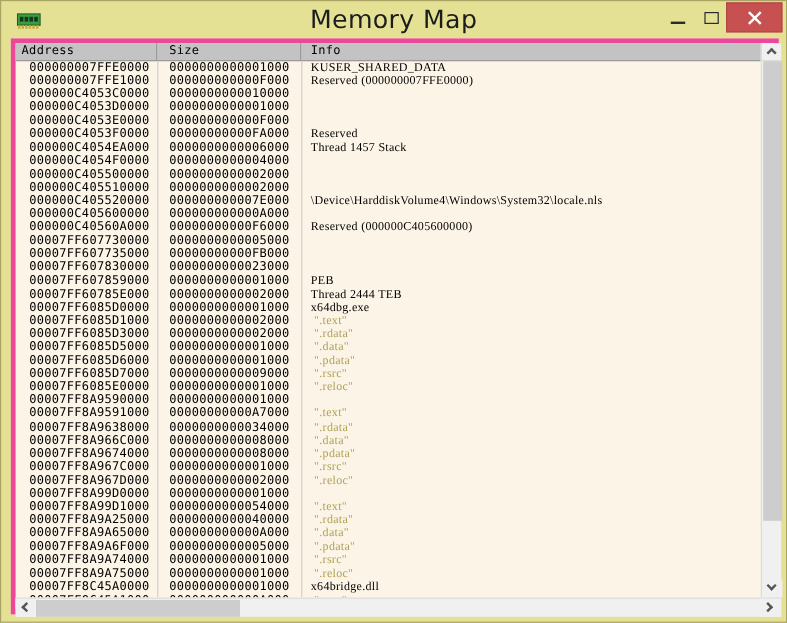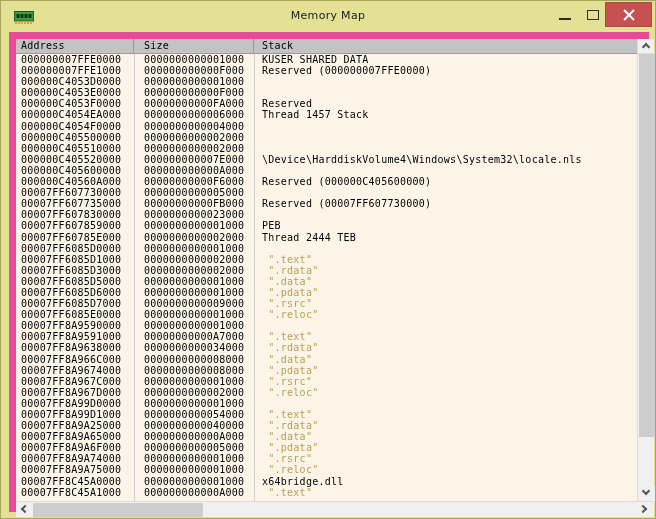--- a/index.html
+++ b/index.html
@@ -7,55 +7,55 @@
   .window {
     position:relative; width:656px; height:519px;
     background:#E5E194; border:1px solid #A9A462;
     font-family:"DejaVu Sans", sans-serif;
     overflow:hidden;
   }
   
   .titlebar { position:absolute; left:0; top:0; width:100%; height:30px; }
   .title {
     position:absolute; left:0; right:0; top:0; height:30px; line-height:30px;
-    text-align:center; font-size:11px; letter-spacing:.3px; color:#1c1c1c;
+    text-align:center; font-size:21px; letter-spacing:.3px; color:#1c1c1c;
   }
   .app-icon { position:absolute; left:13px; top:9px; width:20px; height:14px; }
   .cap-btn { position:absolute; top:1px; height:25px; }
   .btn-min { left:550px; width:28px; }
   .btn-max { left:580px; width:24px; }
   .btn-close { left:604px; width:47px; background:#C75050; border:1px solid #B24747; }
   .min-glyph { position:absolute; left:8px; top:16px; width:12px; height:2px; background:#2b2b2b; }
   .max-glyph { position:absolute; left:6px; top:8px; width:12px; height:10px; border:1px solid #2b2b2b; }
   .x-bar { position:absolute; left:50%; top:50%; width:14px; height:2px; background:#fff; }
   .x1 { transform:translate(-50%,-50%) rotate(45deg); }
   .x2 { transform:translate(-50%,-50%) rotate(-45deg); }
   
   .table-frame {
     position:absolute; left:8px; top:31px; width:640px; height:480px;
-    border:7px solid #ec4899; background:#FCF5E7;
+    border:4px solid #ec4899; background:#FCF5E7;
   }
   .mono { font-family:"DejaVu Sans Mono", monospace; font-size:10px; letter-spacing:.25px; }
   .header {
     position:absolute; left:0; top:0; width:621px; height:15px;
     background:#C3C3C3; border-bottom:1px solid #9B9B9B; display:flex;
   }
   .hcell { line-height:14px; color:#000; border-right:1px solid #9B9B9B; overflow:hidden; white-space:pre; }
   .hcell.c-addr { width:118px; padding-left:5px; }
   .hcell.c-size { width:120px; padding-left:10px; }
   .hcell.c-info { flex:1; padding-left:8px; border-right:none; }
   
   .tbody { position:absolute; left:0; top:15px; width:621px; height:447px; overflow:hidden; }
   .sep { position:absolute; top:0; width:1px; height:447px; background:#CFCFCF; }
   .sep1 { left:118px; } .sep2 { left:238px; }
   .row { display:flex; height:11.1px; }
   .cell { line-height:11.1px; white-space:pre; overflow:hidden; color:#000; }
-  .cell.c-addr { width:118px; padding-left:5px; }
+  .cell.c-addr { width:118px; padding-left:5px;text-align:center; }
   .cell.c-size { width:120px; padding-left:10px; }
-  .cell.c-info { flex:1; padding-left:8px; }
+  .cell.c-info { flex:1; padding-left:8px;font-family:Liberation Serif, serif; }
   .cell.section { color:#B0A158; }
   
   .sb-btn, .v-track, .h-track { background:#F0F0F0; }
   .up-btn { position:absolute; left:621px; top:0; width:17px; height:15px; border-left:1px solid #DCDCDC; border-bottom:1px solid #DCDCDC; }
   .v-track { position:absolute; left:621px; top:15px; width:17px; height:447px; border-left:1px solid #DCDCDC; }
   .v-thumb { position:absolute; left:1px; top:0; width:16px; height:383px; background:#CDCDCD; }
   .down-btn { position:absolute; left:0; bottom:0; width:17px; height:15px; }
   .h-track { position:absolute; left:0; top:462px; width:638px; height:16px; border-top:1px solid #DCDCDC; }
   .left-btn { position:absolute; left:0; top:0; width:17px; height:15px; }
   .right-btn { position:absolute; right:0; top:0; width:17px; height:15px; }
@@ -100,41 +100,46 @@
       <span>
         <span class="x-bar x1"></span><span class="x-bar x2"></span>
       </span>
     </div>
   </div>
 
   <div class="table-frame mono">
     <div class="header">
       <div class="hcell c-addr">Address</div>
       <div class="hcell c-size">Size</div>
-      <div class="hcell c-info">Stack</div>
+      <div class="hcell c-info">Info</div>
     </div>
 
     <div class="up-btn sb-btn">
       <span class="chev chev-up"></span>
     </div>
 
     <div class="tbody">
       <div class="sep sep1" style="top:0;"></div>
       <div class="sep sep2" style="top:0;"></div>
     <div class="row">
           <div class="cell c-addr">000000007FFE0000</div>
           <div class="cell c-size">0000000000001000</div>
           <div class="cell c-info">KUSER_SHARED_DATA</div>
         </div>
         <div class="row">
           <div class="cell c-addr">000000007FFE1000</div>
           <div class="cell c-size">000000000000F000</div>
           <div class="cell c-info">Reserved (000000007FFE0000)</div>
         </div>
         <div class="row">
+          <div class="cell c-addr">000000C4053C0000</div>
+          <div class="cell c-size">0000000000010000</div>
+          <div class="cell c-info"></div>
+        </div>
+        <div class="row">
           <div class="cell c-addr">000000C4053D0000</div>
           <div class="cell c-size">0000000000001000</div>
           <div class="cell c-info"></div>
         </div>
         <div class="row">
           <div class="cell c-addr">000000C4053E0000</div>
           <div class="cell c-size">000000000000F000</div>
           <div class="cell c-info"></div>
         </div>
         <div class="row">
@@ -178,40 +183,40 @@
           <div class="cell c-info">Reserved (000000C405600000)</div>
         </div>
         <div class="row">
           <div class="cell c-addr">00007FF607730000</div>
           <div class="cell c-size">0000000000005000</div>
           <div class="cell c-info"></div>
         </div>
         <div class="row">
           <div class="cell c-addr">00007FF607735000</div>
           <div class="cell c-size">00000000000FB000</div>
-          <div class="cell c-info">Reserved (00007FF607730000)</div>
         </div>
         <div class="row">
           <div class="cell c-addr">00007FF607830000</div>
           <div class="cell c-size">0000000000023000</div>
           <div class="cell c-info"></div>
         </div>
         <div class="row">
           <div class="cell c-addr">00007FF607859000</div>
           <div class="cell c-size">0000000000001000</div>
           <div class="cell c-info">PEB</div>
         </div>
         <div class="row">
           <div class="cell c-addr">00007FF60785E000</div>
           <div class="cell c-size">0000000000002000</div>
           <div class="cell c-info">Thread 2444 TEB</div>
         </div>
         <div class="row">
           <div class="cell c-addr">00007FF6085D0000</div>
           <div class="cell c-size">0000000000001000</div>
+          <div class="cell c-info">x64dbg.exe</div>
         </div>
         <div class="row">
           <div class="cell c-addr">00007FF6085D1000</div>
           <div class="cell c-size">0000000000002000</div>
           <div class="cell c-info section"> ".text"</div>
         </div>
         <div class="row">
           <div class="cell c-addr">00007FF6085D3000</div>
           <div class="cell c-size">0000000000002000</div>
           <div class="cell c-info section"> ".rdata"</div>

